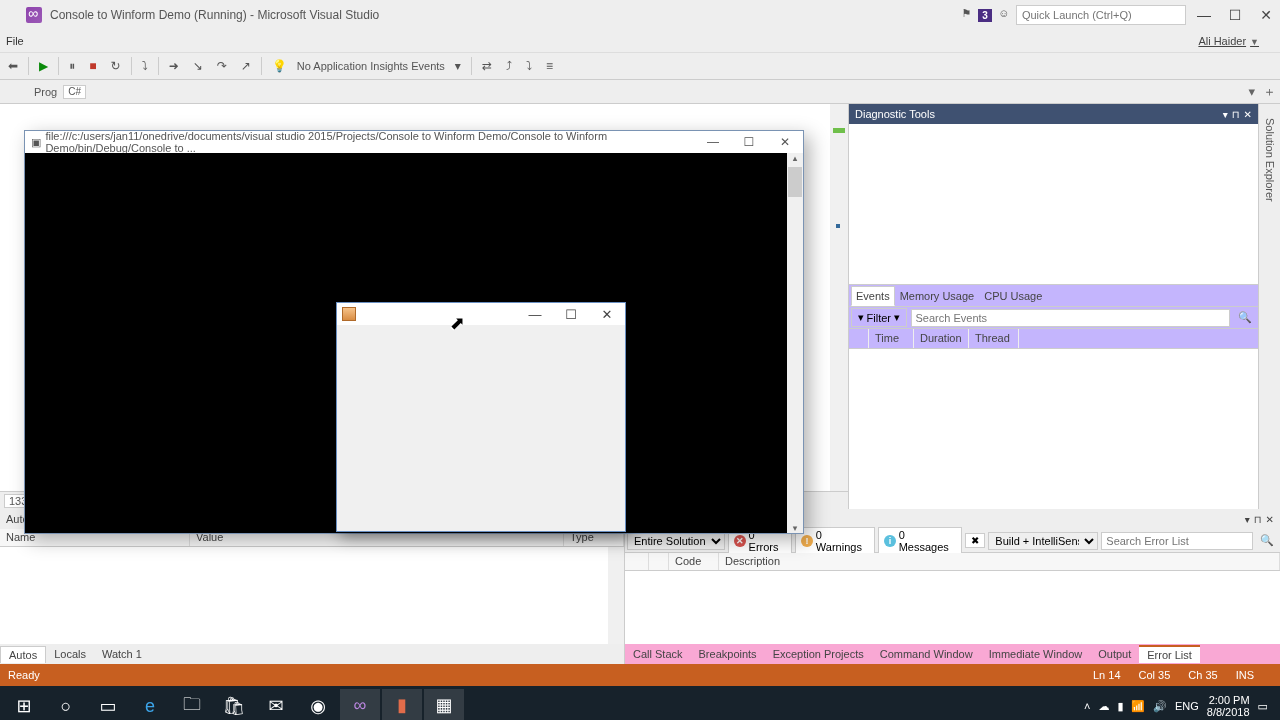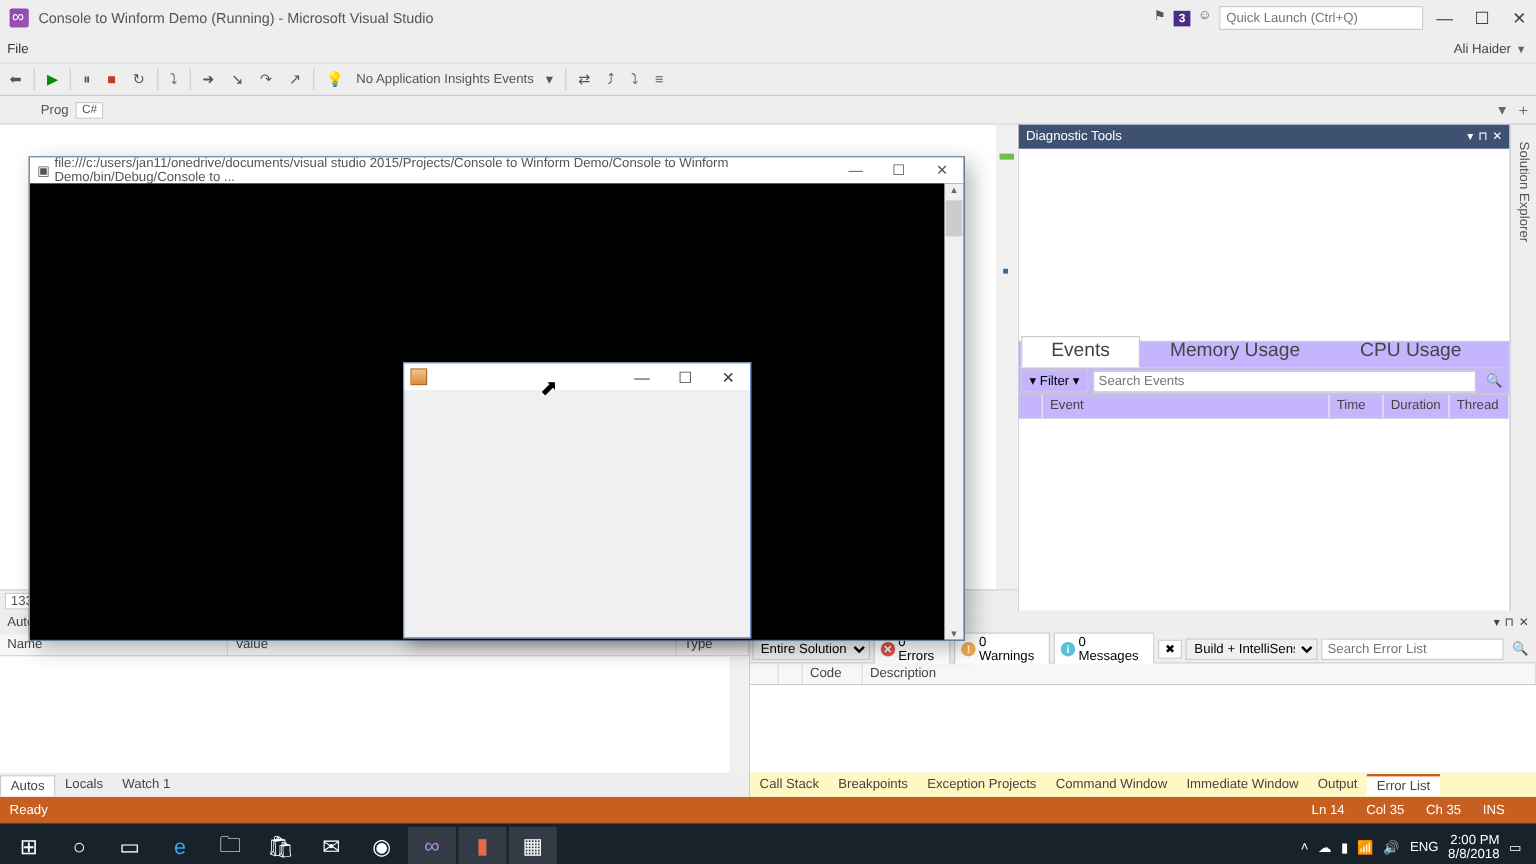--- a/index.html
+++ b/index.html
@@ -1,29 +1,29 @@
 <!DOCTYPE html>
 <html><head>
 <meta charset="utf-8">
 <style>
 * { margin: 0; padding: 0; box-sizing: border-box; font-family: "Segoe UI", Tahoma, sans-serif; font-size: 11px; }
 body { width: 1280px; height: 720px; background: #eee; overflow: hidden; position: relative; }
 
-.titlebar { height: 30px; background: #eee; display: flex; align-items: center; padding-left: 8px; }
+.titlebar { height: 30px; background: #eee; display: flex; align-items: center; padding-left: 26px; }
 .titlebar .vsicon { width: 16px; height: 16px; display: inline-block; background: linear-gradient(135deg,#8e44ad,#9b59b6); border-radius: 2px; margin-right: 8px; position: relative; }
 .titlebar .vsicon::before { content: '∞'; color: #fff; font-size: 14px; position: absolute; top: -2px; left: 2px; }
 .titlebar .title-text { color: #555; font-size: 12px; }
 .titlebar .right { margin-left: auto; display: flex; align-items: center; gap: 4px; }
 .titlebar .search { width: 170px; height: 20px; border: 1px solid #ccc; padding: 2px 5px; color: #888; background: #fff; }
 .titlebar .winbtns span { display: inline-block; width: 28px; text-align: center; color: #444; font-size: 14px; cursor: pointer; }
 .badge-b { background: #4b2e83; color: #fff; padding: 1px 4px; font-weight: bold; font-size: 10px; }
 .tool-glyph { width: 16px; height: 16px; display: inline-block; text-align: center; color: #555; }
 
 .menubar { height: 22px; background: #eee; display: flex; align-items: center; padding-left: 6px; font-size: 12px; color: #333; }
-.menubar .user { margin-left: auto; margin-right: 8px; color: #444; }
+.menubar .user { margin-left: auto; margin-right: 21px; color: #444; text-decoration: underline; }
 .menubar .user-arrow { color: #666; font-size: 9px; margin-left: 4px; }
 
 .toolbar { height: 28px; background: #eee; border-top: 1px solid #ddd; border-bottom: 1px solid #ccc; display: flex; align-items: center; padding-left: 4px; gap: 6px; }
 .toolbar .spacer { flex: 1; }
 .toolbar .btn { display: inline-flex; align-items: center; padding: 2px 4px; color: #555; font-size: 12px; }
 .toolbar .sep { width: 1px; height: 18px; background: #ccc; }
 .toolbar .insights { color: #555; font-size: 11px; }
 
 .toolbar2 { height: 24px; background: #eee; border-bottom: 1px solid #ccc; display: flex; align-items: center; padding-left: 4px; }
 .toolbar2 .prog { color: #555; padding: 2px 6px; margin-left: 24px; }
@@ -49,21 +49,21 @@
 .right-tabs { width: 22px; background: #eee; border-left: 1px solid #ccc; display: flex; flex-direction: column; align-items: center; padding-top: 8px; gap: 12px; }
 .right-tabs .vtab { writing-mode: vertical-rl; color: #555; font-size: 11px; padding: 6px 2px; }
 
 .diag-panel { width: 410px; background: #c4b5fd; border-left: 1px solid #ccc; display: flex; flex-direction: column; }
 .panel-header { height: 20px; background: #3f5171; color: #fff; display: flex; align-items: center; padding: 0 6px; font-size: 11px; }
 .panel-header.light { background: #eee; color: #444; }
 .panel-header .panel-btns { margin-left: auto; display: flex; gap: 4px; }
 .panel-header .panel-btns span { font-size: 10px; cursor: pointer; }
 .diag-top { flex: 1; background: #fff; border-bottom: 1px solid #ccc; }
 .diag-tabs { height: 22px; display: flex; align-items: flex-end; border-bottom: 1px solid #ccc; padding-left: 2px; }
-.diag-tabs .dtab { padding: 3px 24px; font-size: 16px; color: #444; border: 1px solid transparent; }
+.diag-tabs .dtab { padding: 3px 4px; font-size: 11px; color: #444; border: 1px solid transparent; }
 .diag-tabs .dtab.active { border: 1px solid #ccc; border-bottom: 1px solid #fff; background: #fff; }
 .diag-filter { height: 22px; display: flex; align-items: center; border-bottom: 1px solid #ccc; }
 .diag-filter .fbtn { padding: 2px 6px; border: 1px solid #ccc; margin: 2px; font-size: 10px; display: flex; align-items: center; gap: 3px; }
 .diag-filter .search { flex: 1; border: 1px solid #ccc; height: 18px; margin: 2px; padding: 0 4px; color: #888; }
 .diag-cols { height: 20px; display: flex; border-bottom: 1px solid #ccc; font-size: 11px; color: #444; }
 .diag-cols > div { padding: 3px 6px; border-right: 1px solid #eee; }
 
 .bottom-area { height: 155px; display: flex; }
 .autos-panel { width: 625px; display: flex; flex-direction: column; border-right: 1px solid #ccc; }
 .autos-cols { height: 18px; display: flex; border-bottom: 1px solid #ccc; font-size: 11px; color: #444; background: #f7f7f7; }
@@ -79,21 +79,21 @@
 .el-toolbar select { border: 1px solid #ccc; height: 18px; font-size: 11px; padding: 0 2px; }
 .pill { display: inline-flex; align-items: center; border: 1px solid #ccc; padding: 1px 5px; font-size: 10px; gap: 3px; background: #fff; }
 .pill .dot { width: 12px; height: 12px; border-radius: 50%; display: inline-flex; align-items: center; justify-content: center; color: #fff; font-size: 9px; font-weight: bold; }
 .dot-err { background: #d9534f; }
 .dot-warn { background: #f0ad4e; }
 .dot-msg { background: #5bc0de; }
 .el-search { flex: 1; border: 1px solid #ccc; height: 18px; padding: 0 4px; color: #888; }
 .el-cols { height: 18px; display: flex; border-bottom: 1px solid #ccc; font-size: 11px; color: #444; background: #f7f7f7; }
 .el-cols > div { padding: 2px 6px; border-right: 1px solid #ddd; }
 .el-body { flex: 1; background: #fff; }
-.el-tabs { height: 20px; background: #fef9c3; display: flex; align-items: center; font-size: 11px; }
+.el-tabs { height: 20px; background: #f9a8d4; display: flex; align-items: center; font-size: 11px; }
 .el-tabs .etab { padding: 2px 8px; color: #444; }
 .el-tabs .etab.active { background: #fff; border-top: 2px solid #c75f20; }
 
 .statusbar { height: 22px; background: #c75f20; color: #fff; display: flex; align-items: center; padding: 0 8px; font-size: 11px; }
 .statusbar .spacer { flex: 1; }
 .statusbar > span { margin-right: 18px; }
 
 .taskbar { height: 40px; background: #17222b; display: flex; align-items: center; padding: 0 4px; gap: 2px; }
 .taskbar .tbtn { width: 40px; height: 34px; display: flex; align-items: center; justify-content: center; color: #fff; font-size: 18px; }
 .taskbar .tbtn.active { background: rgba(255,255,255,0.12); border-bottom: 2px solid #76b9ed; }
@@ -224,21 +224,20 @@
       <div class="fbtn">
           <span>▾</span>
           <span>Filter</span>
           <span>▾</span>
         </div>
       <input class="search" placeholder="Search Events" style="">
       <span style="padding:0 6px;color:#666">🔍</span>
     </div>
     <div class="diag-cols">
       <div style="width:20px"></div>
-      <div style="flex:1">Event</div>
       <div style="width:45px">Time</div>
       <div style="width:55px">Duration</div>
       <div style="width:50px">Thread</div>
     </div>
     <div style="flex:1;background:#fff"></div>
   </div>
 
   <div class="right-tabs">
     <div class="vtab">Solution Explorer</div>
   </div>

